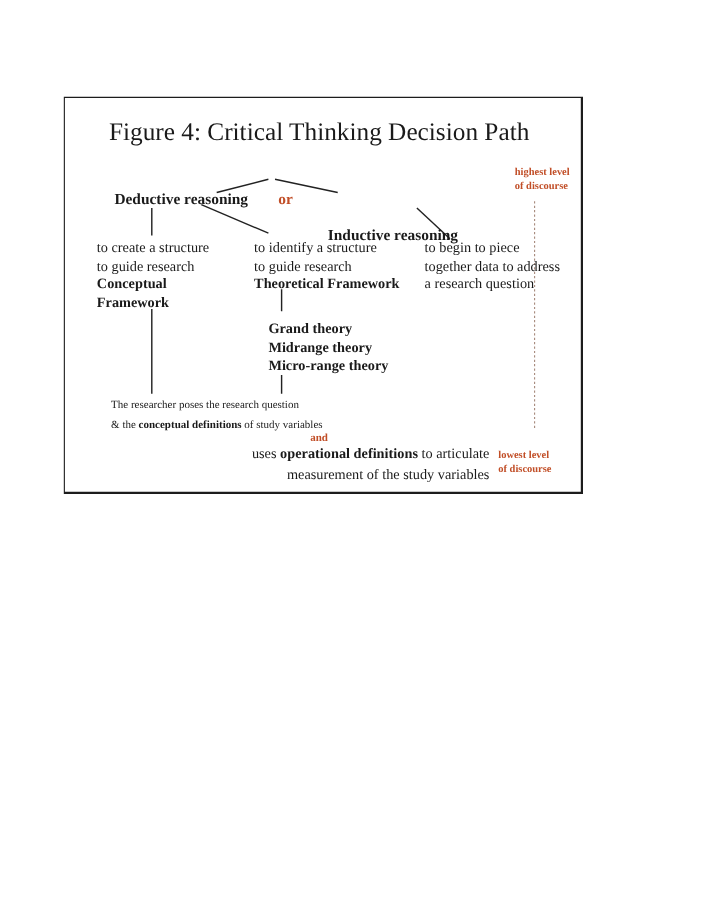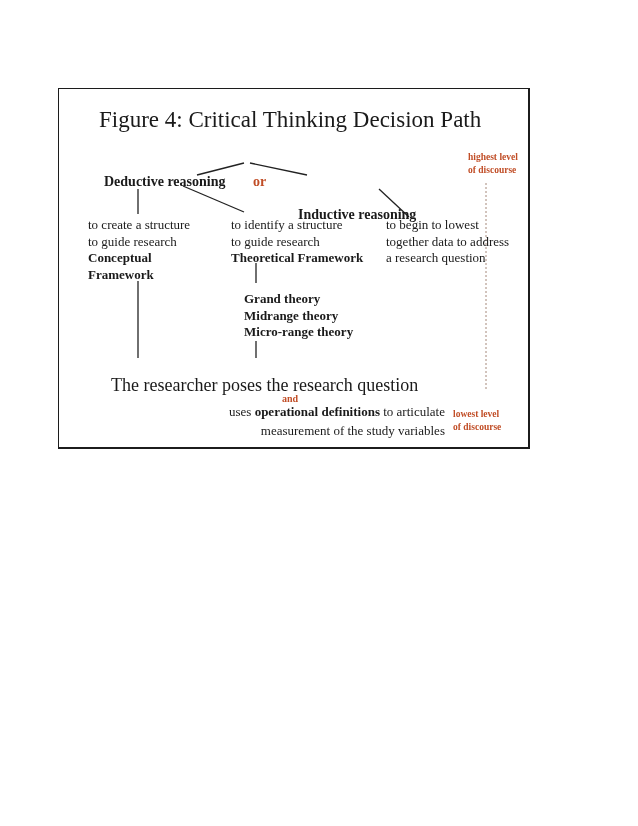--- a/index.html
+++ b/index.html
@@ -71,24 +71,23 @@
   .col-right { left: 327px; }
   .col .b, .rich .b { font-weight: bold; }
   .theories {
     left: 155px; top: 202px;
     font-size: 13px;
     line-height: 16.5px;
     font-weight: bold;
     margin-left: 30px;
   }
   .bottom-q {
-    left: 52px; top: 271px;
-    font-size: 18px;
+    left: 42px; top: 271px;
+    font-size: 10px;
     line-height: 18px;
-    margin-top: 16px;
   }
   .and-label {
     left: 223px; top: 304px;
     font-size: 10px;
     font-weight: bold;
     color: var(--accent, #c14e27);
   }
   .bottom-ops {
     left: 170px; top: 314px;
     font-size: 13px;
@@ -135,33 +134,34 @@
         <div class="b">Framework</div>
       </div>
 
     <div class="abs col col-mid">
         <div>to identify a structure</div>
         <div>to guide research</div>
         <div class="b">Theoretical Framework</div>
       </div>
 
     <div class="abs col col-right">
-        <div>to begin to lowest</div>
+        <div>to begin to piece</div>
         <div>together data to address</div>
         <div>a research question</div>
       </div>
 
     <div class="abs theories">
         <div>Grand theory</div>
         <div>Midrange theory</div>
         <div>Micro-range theory</div>
       </div>
 
     <div class="abs bottom-q">
       <div>The researcher poses the research question</div>
+      <div class="rich"><span>&amp; the </span><span class="b">conceptual definitions</span><span> of study variables</span></div>
     </div>
 
     <div class="abs and-label">and</div>
 
     <div class="abs bottom-ops">
       <div class="rich"><span>uses </span><span class="b">operational definitions</span><span> to articulate</span></div>
       <div>measurement of the study variables</div>
     </div>
 
     <div class="abs discourse-note discourse-lowest">

